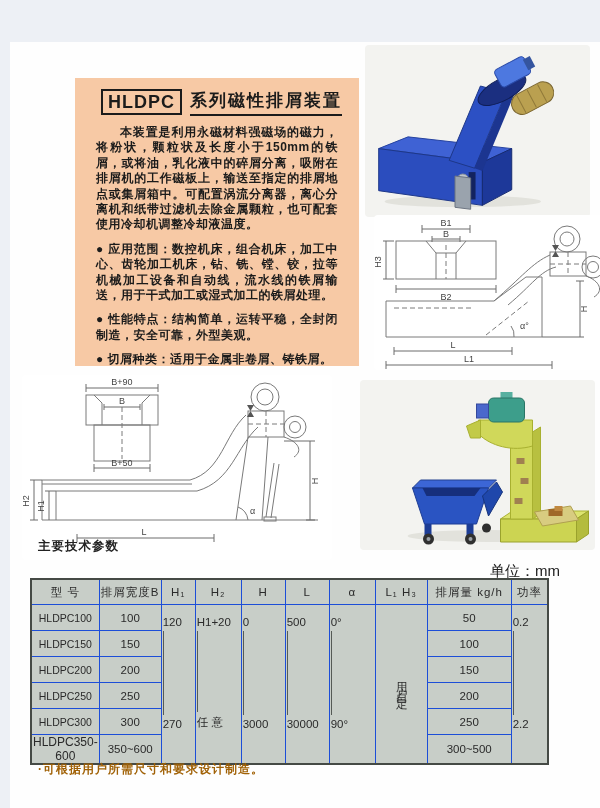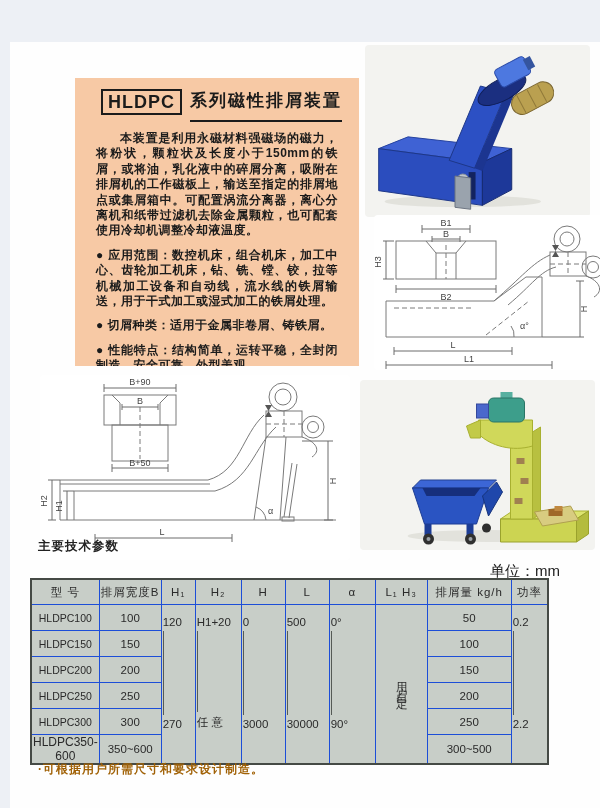--- a/index.html
+++ b/index.html
@@ -3,30 +3,30 @@
 <meta charset="utf-8">
 <style>
   html,body{margin:0;padding:0;}
   body{width:600px;height:808px;background:#edf0f5;font-family:"Liberation Sans","DejaVu Sans",sans-serif;position:relative;overflow:hidden;}
   .page{position:absolute;left:10px;top:42px;width:590px;height:766px;background:#fefefe;}
 
   
   .pink-box{position:absolute;left:65px;top:36px;width:284px;height:288px;background:#f7c9a5;padding:9px 12px;box-sizing:border-box;overflow:hidden;color:#1b1b1b;}
   .title-row{display:flex;align-items:flex-start;margin:2px 0 8px 14px;}
   .code-box{display:inline-block;border:2px solid #1b1b1b;padding:0 5px;font-weight:bold;font-size:18px;letter-spacing:1px;line-height:22px;}
-  .title-cn{font-weight:bold;font-size:17px;margin-left:8px;border-bottom:2px solid #1b1b1b;padding-bottom:8px;letter-spacing:2px;}
+  .title-cn{font-weight:bold;font-size:17px;margin-left:8px;border-bottom:2px solid #1b1b1b;padding-bottom:2px;letter-spacing:2px;}
   .pink-box p{margin:9px;font-size:12px;font-weight:bold;line-height:15.4px;letter-spacing:0.5px;text-align:justify;}
   .pink-box p.intro{text-indent:2em;}
 
   
   .fig{position:absolute;background:#f3f3f0;border-radius:4px;}
   .fig svg{display:block;}
   #photo-top{left:355px;top:3px;width:225px;height:172px;}
   #drawing-top{left:364px;top:173px;width:235px;height:155px;background:#fff;}
-  #drawing-bottom{left:30px;top:333px;width:310px;height:185px;background:#fff;}
+  #drawing-bottom{left:12px;top:333px;width:310px;height:185px;background:#fff;}
   #photo-bottom{left:350px;top:338px;width:235px;height:170px;}
 
   .dim-text{font-size:9px;fill:#444;}
   .dim-line{stroke:#6d6d6d;stroke-width:1;}
   .draw-line{stroke:#7a7a7a;stroke-width:1;fill:none;}
   .dash{stroke-dasharray:5 3;}
 
   
   .table-caption{position:absolute;left:28px;top:496px;font-size:12.5px;font-weight:bold;color:#222;letter-spacing:1px;}
   .table-unit{position:absolute;right:40px;top:520px;font-size:15px;color:#222;}
@@ -47,22 +47,22 @@
 
 <div class="page">
 
   <div class="pink-box">
     <div class="title-row">
       <span class="code-box">HLDPC</span>
       <span class="title-cn">系列磁性排屑装置</span>
     </div>
     <p class="intro">本装置是利用永磁材料强磁场的磁力，将粉状，颗粒状及长度小于150mm的铁屑，或将油，乳化液中的碎屑分离，吸附在排屑机的工作磁板上，输送至指定的排屑地点或集屑箱中。可配置涡流分离器，离心分离机和纸带过滤机去除金属颗粒，也可配套使用冷却机调整冷却液温度。</p>
     <p>● 应用范围：数控机床，组合机床，加工中心、齿轮加工机床，钻、铣、镗、铰，拉等机械加工设备和自动线，流水线的铁屑输送，用于干式加工或湿式加工的铁屑处理。</p>
+    <p>● 性能特点：结构简单，运转平稳，全封闭制造，安全可靠，外型美观。</p>
     <p>● 切屑种类：适用于金属非卷屑、铸铁屑。</p>
-    <p>● 性能特点：结构简单，运转平稳，全封闭制造，安全可靠，外型美观。</p>
   </div>
 
   <div class="fig" id="photo-top">
     <svg width="225" height="172" viewBox="0 0 230 172">
       <ellipse cx="100" cy="158" rx="80" ry="6" fill="#e2e2dc"></ellipse>
       <g>
         <polygon points="14,104 44,92 150,104 120,118" fill="#3f62d4" stroke="#24419e"></polygon>
         <polygon points="14,104 120,118 120,162 14,147" fill="#2b4dbe" stroke="#1d3687"></polygon>
         <polygon points="120,118 150,104 150,146 120,162" fill="#1d3899" stroke="#152a70"></polygon>
         <rect x="106" y="128" width="7" height="28" fill="#13235f"></rect>

